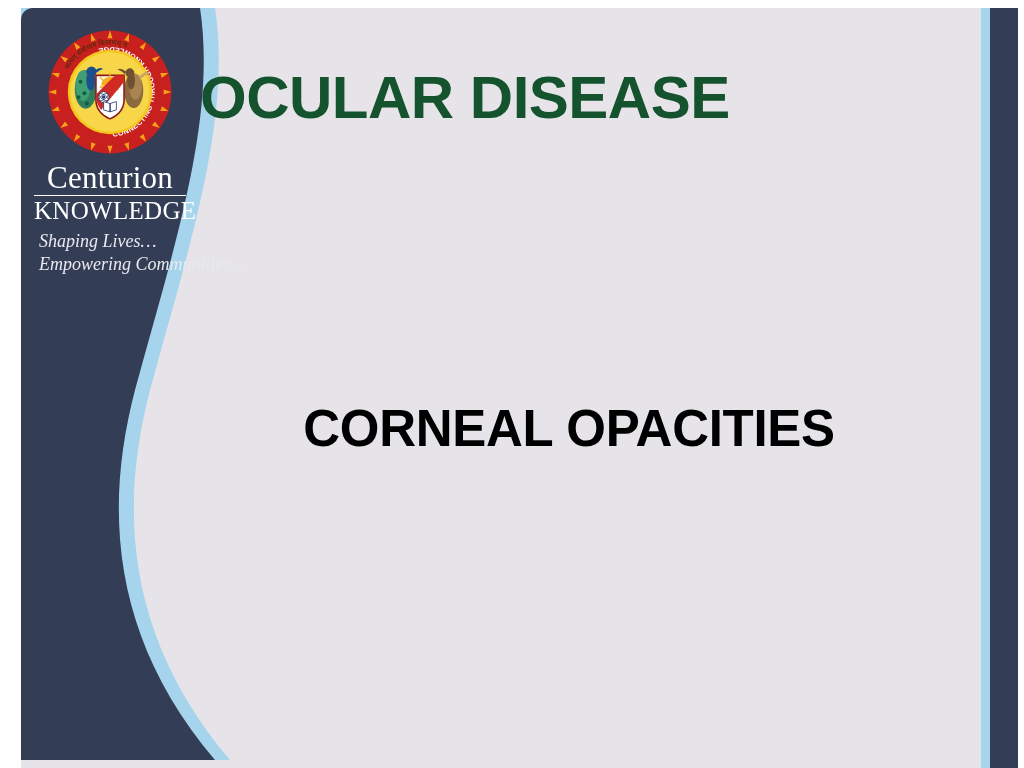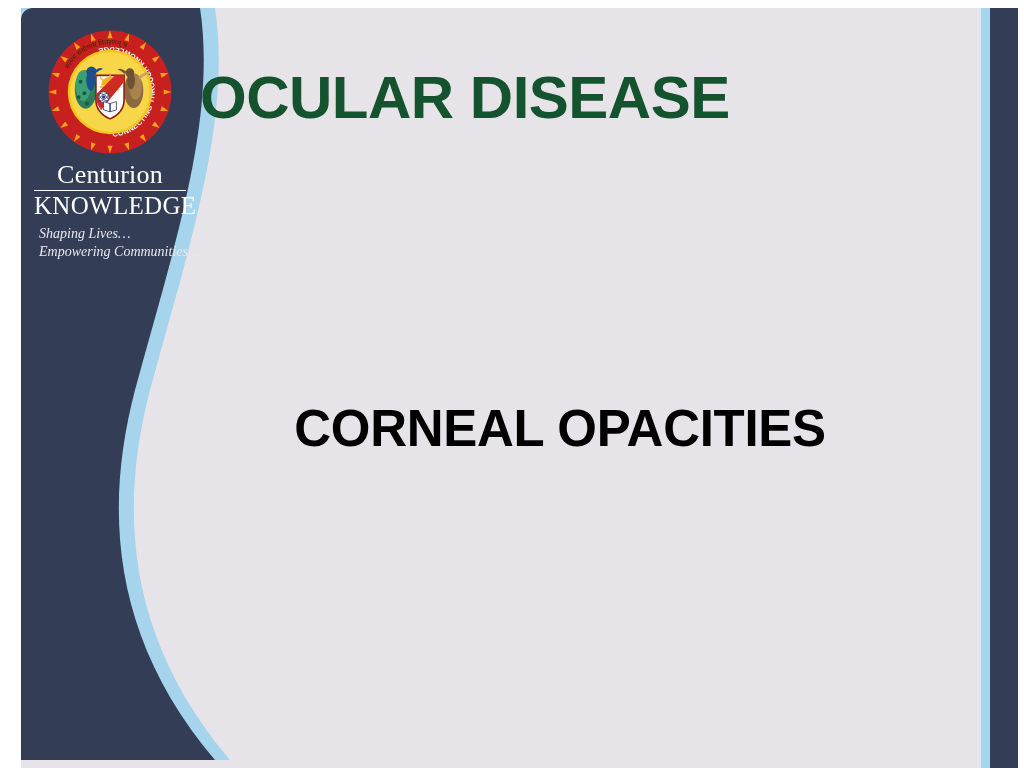--- a/index.html
+++ b/index.html
@@ -57,40 +57,40 @@
     display: block;
   }
 
   .wordmark {
     margin-top: 6px;
     color: #ffffff;
     font-family: "Liberation Serif", serif;
     line-height: 1;
   }
   .wordmark .name {
-    font-size: 26px;
+    font-size: 31px;
     letter-spacing: 0.2px;
     padding-bottom: 2px;
     border-bottom: 1.6px solid #ffffff;
     display: block;
     white-space: nowrap;
   }
   .wordmark .sub {
     display: block;
     font-size: 25px;
     margin-top: 2px;
     letter-spacing: 0.3px;
     white-space: nowrap;
   }
   .tagline {
     margin-top: 7px;
     color: #e9e9ef;
     font-family: "Liberation Serif", serif;
     font-style: italic;
-    font-size: 14px;
+    font-size: 18px;
     line-height: 1.28;
     text-align: left;
     padding-left: 5px;
   }
   .tagline span { display: block; white-space: nowrap; }
 
   
   .title {
     position: absolute;
     left: 200px;
@@ -99,21 +99,21 @@
     text-align: left;
     font-size: 60px;
     font-weight: bold;
     color: #14532d;
     letter-spacing: -0.5px;
     line-height: 1.05;
   }
 
   .subtitle {
     position: absolute;
-    left: 200px;
+    left: 209px;
     top: 402px;
     width: 720px;
     text-align: center;
     font-size: 51px;
     font-weight: bold;
     color: #000000;
     letter-spacing: -0.3px;
     line-height: 1.05;
   }
 

